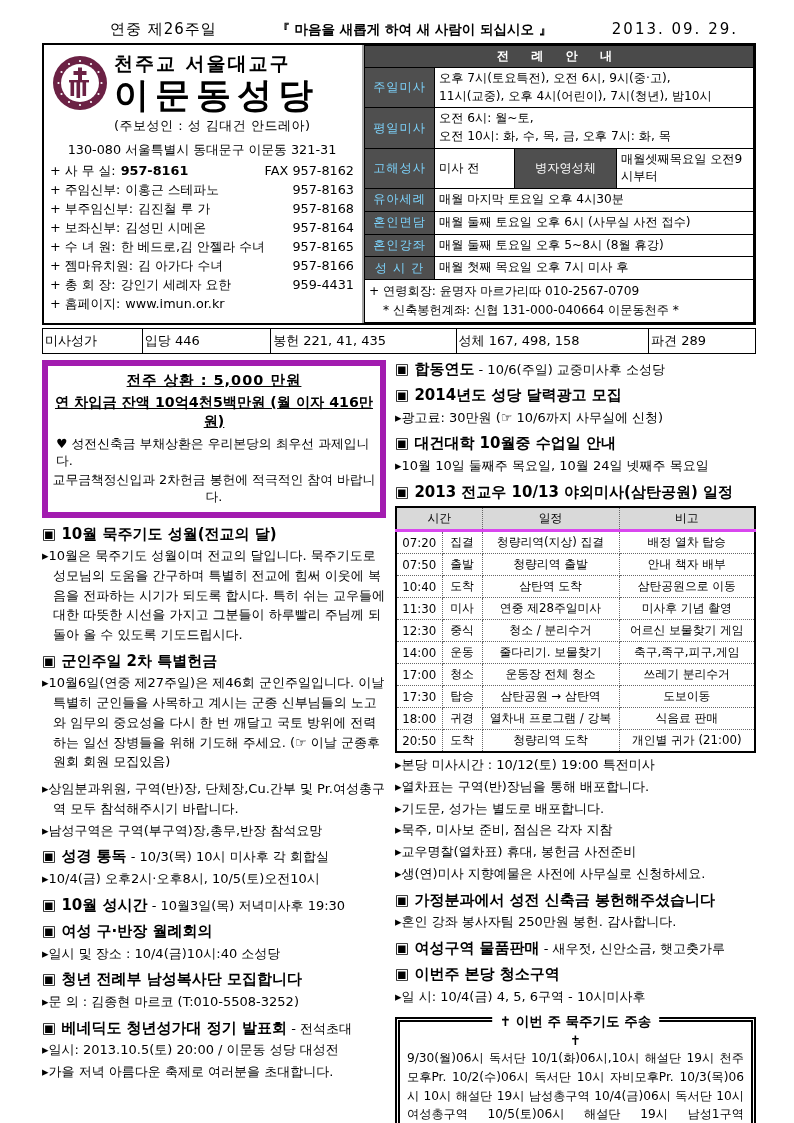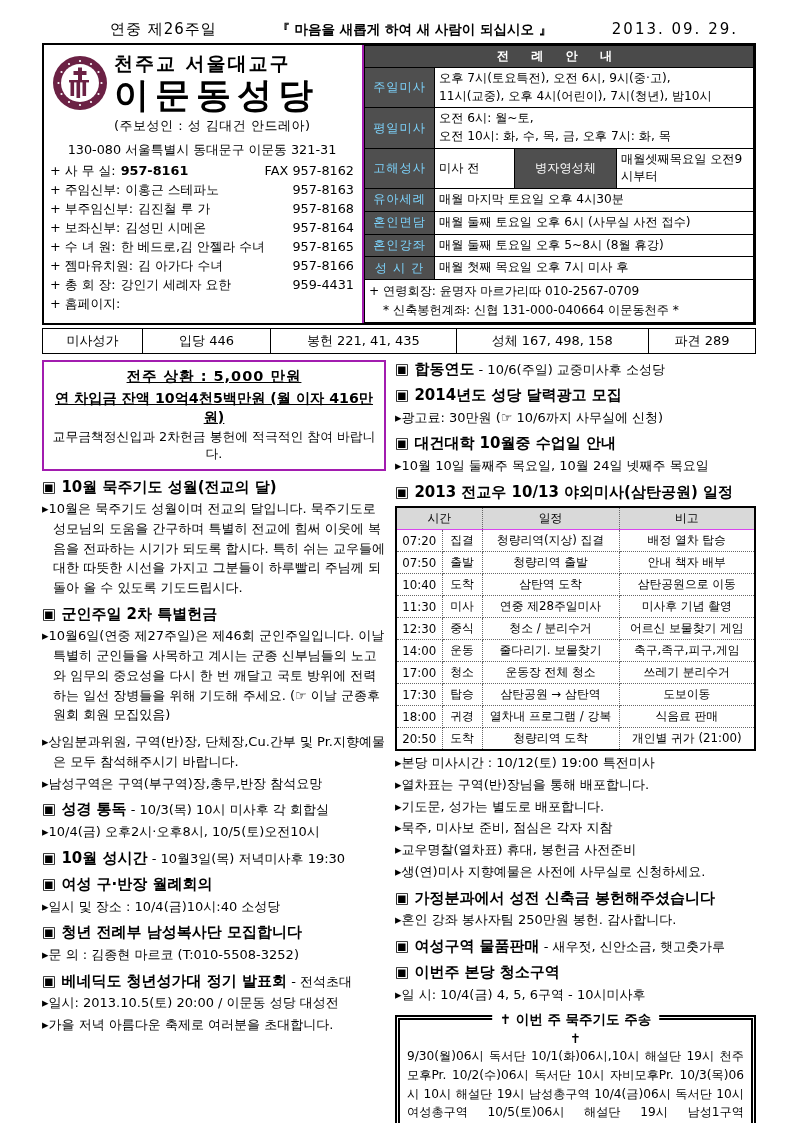--- a/index.html
+++ b/index.html
@@ -9,21 +9,21 @@
 
   
   .topbar { display: flex; align-items: baseline; font-size: 15px; margin-bottom: 4px; }
   .topbar .tleft { margin-left: 68px; letter-spacing: 1px; }
   .topbar .tquote { flex: 1; text-align: center; font-weight: bold; font-size: 13.5px; }
   .topbar .tdate { margin-right: 18px; letter-spacing: 2px; }
 
   
   .masthead { display: flex; border: 2px solid #000; }
   .mast-left { width: 318px; padding: 6px 8px 2px 6px; }
-  .mast-right { flex: 1; border-left: 2px solid #a21caf; }
+  .mast-right { flex: 1; border-left: 2px solid #a3a3a3; }
   .mast-title-row { display: flex; align-items: flex-start; }
   .seal { flex: 0 0 auto; margin: 4px 6px 0 2px; }
   .mast-titles { flex: 1; text-align: left; }
   .diocese { font-size: 19px; font-weight: bold; letter-spacing: 2px; }
   .church-name { font-size: 35px; font-weight: bold; letter-spacing: 6px; line-height: 1.05; }
   .patron { font-size: 13px; margin-top: 3px; letter-spacing: 0.5px; }
   .address { text-align: center; font-size: 12.8px; margin: 7px 0 2px; }
   .contact-row { display: flex; font-size: 12.8px; line-height: 19px; white-space: nowrap; }
   .c-label { flex: 0 0 auto; }
   .c-value { flex: 1 1 auto; padding-left: 5px; }
@@ -37,43 +37,43 @@
     font-size: 15px; letter-spacing: 9px; padding: 2px 0 3px; }
   .lit-label { background: #4f4f4f; color: #7dd3fc; text-align: center; width: 70px;
     font-size: 12.6px; letter-spacing: 1px; }
   .lit-label2 { background: #4f4f4f; color: #ffffff; text-align: center; width: 102px; font-size: 12.4px; }
   .lit-content { white-space: pre-line; line-height: 1.45; }
   .lit-footer { font-size: 12.4px; line-height: 1.55; padding: 3px 4px 4px 6px; }
   .lit-footer .f2 { padding-left: 14px; }
 
   
   .hymns { width: 100%; border-collapse: collapse; margin-top: 3px; }
-  .hymns td { border: 1.6px solid #000; text-align: center; font-size: 13px; padding: 3px 2px; }
+  .hymns td { border: 1.6px solid #000; font-size: 13px; padding: 3px 2px; }
 
   
   .columns { display: flex; gap: 9px; margin-top: 6px; }
   .col-left { width: 344px; flex: 0 0 auto; }
   .col-right { flex: 1 1 auto; min-width: 0; }
 
-  .debt-box { border: 2px solid #a21caf; padding: 5px 4px 6px; text-align: center; }
+  .debt-box { border: 6px solid #a21caf; padding: 5px 4px 6px; text-align: center; }
   .debt-l1 { font-weight: bold; font-size: 14.5px; text-decoration: underline; letter-spacing: 1px; }
   .debt-l2 { font-weight: bold; font-size: 14.2px; text-decoration: underline; margin-top: 3px; }
   .debt-l3 { font-size: 12.8px; margin-top: 5px; text-align: left; padding-left: 4px; }
   .debt-l4 { font-size: 12.8px; margin-top: 2px; }
 
   .section { margin-top: 7px; }
   .section-title { font-size: 15px; font-weight: bold; line-height: 1.3; }
   .section-title .suffix { font-weight: normal; font-size: 13px; }
   .bullet { font-size: 13px; line-height: 1.52; margin-top: 2px; padding-left: 11px; text-indent: -11px; }
 
   
   .sch-table { width: 100%; border-collapse: collapse; border: 2px solid #000; margin-top: 4px; }
   .sch-table td, .sch-table th { border: 1px dotted #666; font-size: 11.8px; text-align: center;
     padding: 2.5px 2px; font-weight: normal; }
-  .sch-table tr.sch-head th { background: #d9d9d9; border-bottom: 1px solid #d946ef; }
+  .sch-table tr.sch-head th { background: #d9d9d9; border-bottom: 3px solid #d946ef; }
   .sch-time { width: 46px; } .sch-act { width: 40px; } .sch-note { width: 136px; }
 
   
   .rosary-box { border: 5px double #000; margin-top: 10px; padding: 12px 7px 6px; position: relative; }
   .rosary-title { position: absolute; top: -9px; left: 50%; transform: translateX(-50%);
     background: #fff; padding: 0 8px; font-weight: bold; font-size: 13.5px; white-space: nowrap; }
   .rosary-cross { text-align: center; font-size: 13px; line-height: 1; }
   .rosary-body { font-size: 12.2px; line-height: 1.55; text-align: justify; margin-top: 2px; }
 </style>
 </head>
@@ -154,20 +154,21 @@
             <span class="c-value">김 아가다 수녀</span>
             <span class="c-extra">957-8166</span>
           </div>
         <div class="contact-row">
             <span class="c-label">+ 총 회 장:</span>
             <span class="c-value">강인기 세례자 요한</span>
             <span class="c-extra">959-4431</span>
           </div>
         <div class="contact-row">
             <span class="c-label">+ 홈페이지:</span>
+            <span class="c-value">www.imun.or.kr</span>
             <span class="c-extra"></span>
           </div>
       </div>
     </div>
 
     <div class="mast-right">
       <table class="lit-table">
         <tbody>
             <tr>
               <td class="lit-head" colspan="4">전 례 안 내</td>
@@ -226,35 +227,36 @@
     </tr>
   </tbody>
     </table>
 
   <div class="columns">
 
     <div class="col-left">
       <div class="debt-box">
         <div class="debt-l1">전주 상환 : 5,000 만원</div>
         <div class="debt-l2">연 차입금 잔액 10억4천5백만원 (월 이자 416만원)</div>
+        <div class="debt-l3">♥ 성전신축금 부채상환은 우리본당의 최우선 과제입니다.</div>
         <div class="debt-l4">교무금책정신입과 2차헌금 봉헌에 적극적인 참여 바랍니다.</div>
       </div>
 
       <div class="section">
         <div class="section-title"><span>▣ 10월 묵주기도 성월(전교의 달)</span><span class="suffix"></span></div>
         <div class="bullet">▸10월은 묵주기도 성월이며 전교의 달입니다. 묵주기도로 성모님의 도움을 간구하며 특별히 전교에 힘써 이웃에 복음을 전파하는 시기가 되도록 합시다. 특히 쉬는 교우들에 대한 따뜻한 시선을 가지고 그분들이 하루빨리 주님께 되돌아 올 수 있도록 기도드립시다.</div>
       </div>
 
       <div class="section">
         <div class="section-title"><span>▣ 군인주일 2차 특별헌금</span><span class="suffix"></span></div>
         <div class="bullet">▸10월6일(연중 제27주일)은 제46회 군인주일입니다. 이날 특별히 군인들을 사목하고 계시는 군종 신부님들의 노고와 임무의 중요성을 다시 한 번 깨달고 국토 방위에 전력하는 일선 장병들을 위해  기도해 주세요. (☞ 이날 군종후원회 회원 모집있음)</div>
       </div>
 
       <div class="section">
-        <div class="bullet">▸상임분과위원, 구역(반)장, 단체장,Cu.간부 및 Pr.지향예물은 모두 참석해주시기 바랍니다.</div>
+        <div class="bullet">▸상임분과위원, 구역(반)장, 단체장,Cu.간부 및 Pr.여성총구역 모두 참석해주시기 바랍니다.</div>
         <div class="bullet">▸남성구역은 구역(부구역)장,총무,반장 참석요망</div>
       </div>
 
       <div class="section">
         <div class="section-title"><span>▣ 성경 통독</span><span class="suffix"> - 10/3(목) 10시 미사후 각 회합실</span></div>
         <div class="bullet">▸10/4(금) 오후2시·오후8시, 10/5(토)오전10시</div>
       </div>
 
       <div class="section">
         <div class="section-title"><span>▣ 10월 성시간</span><span class="suffix"> - 10월3일(목) 저녁미사후 19:30</span></div>

